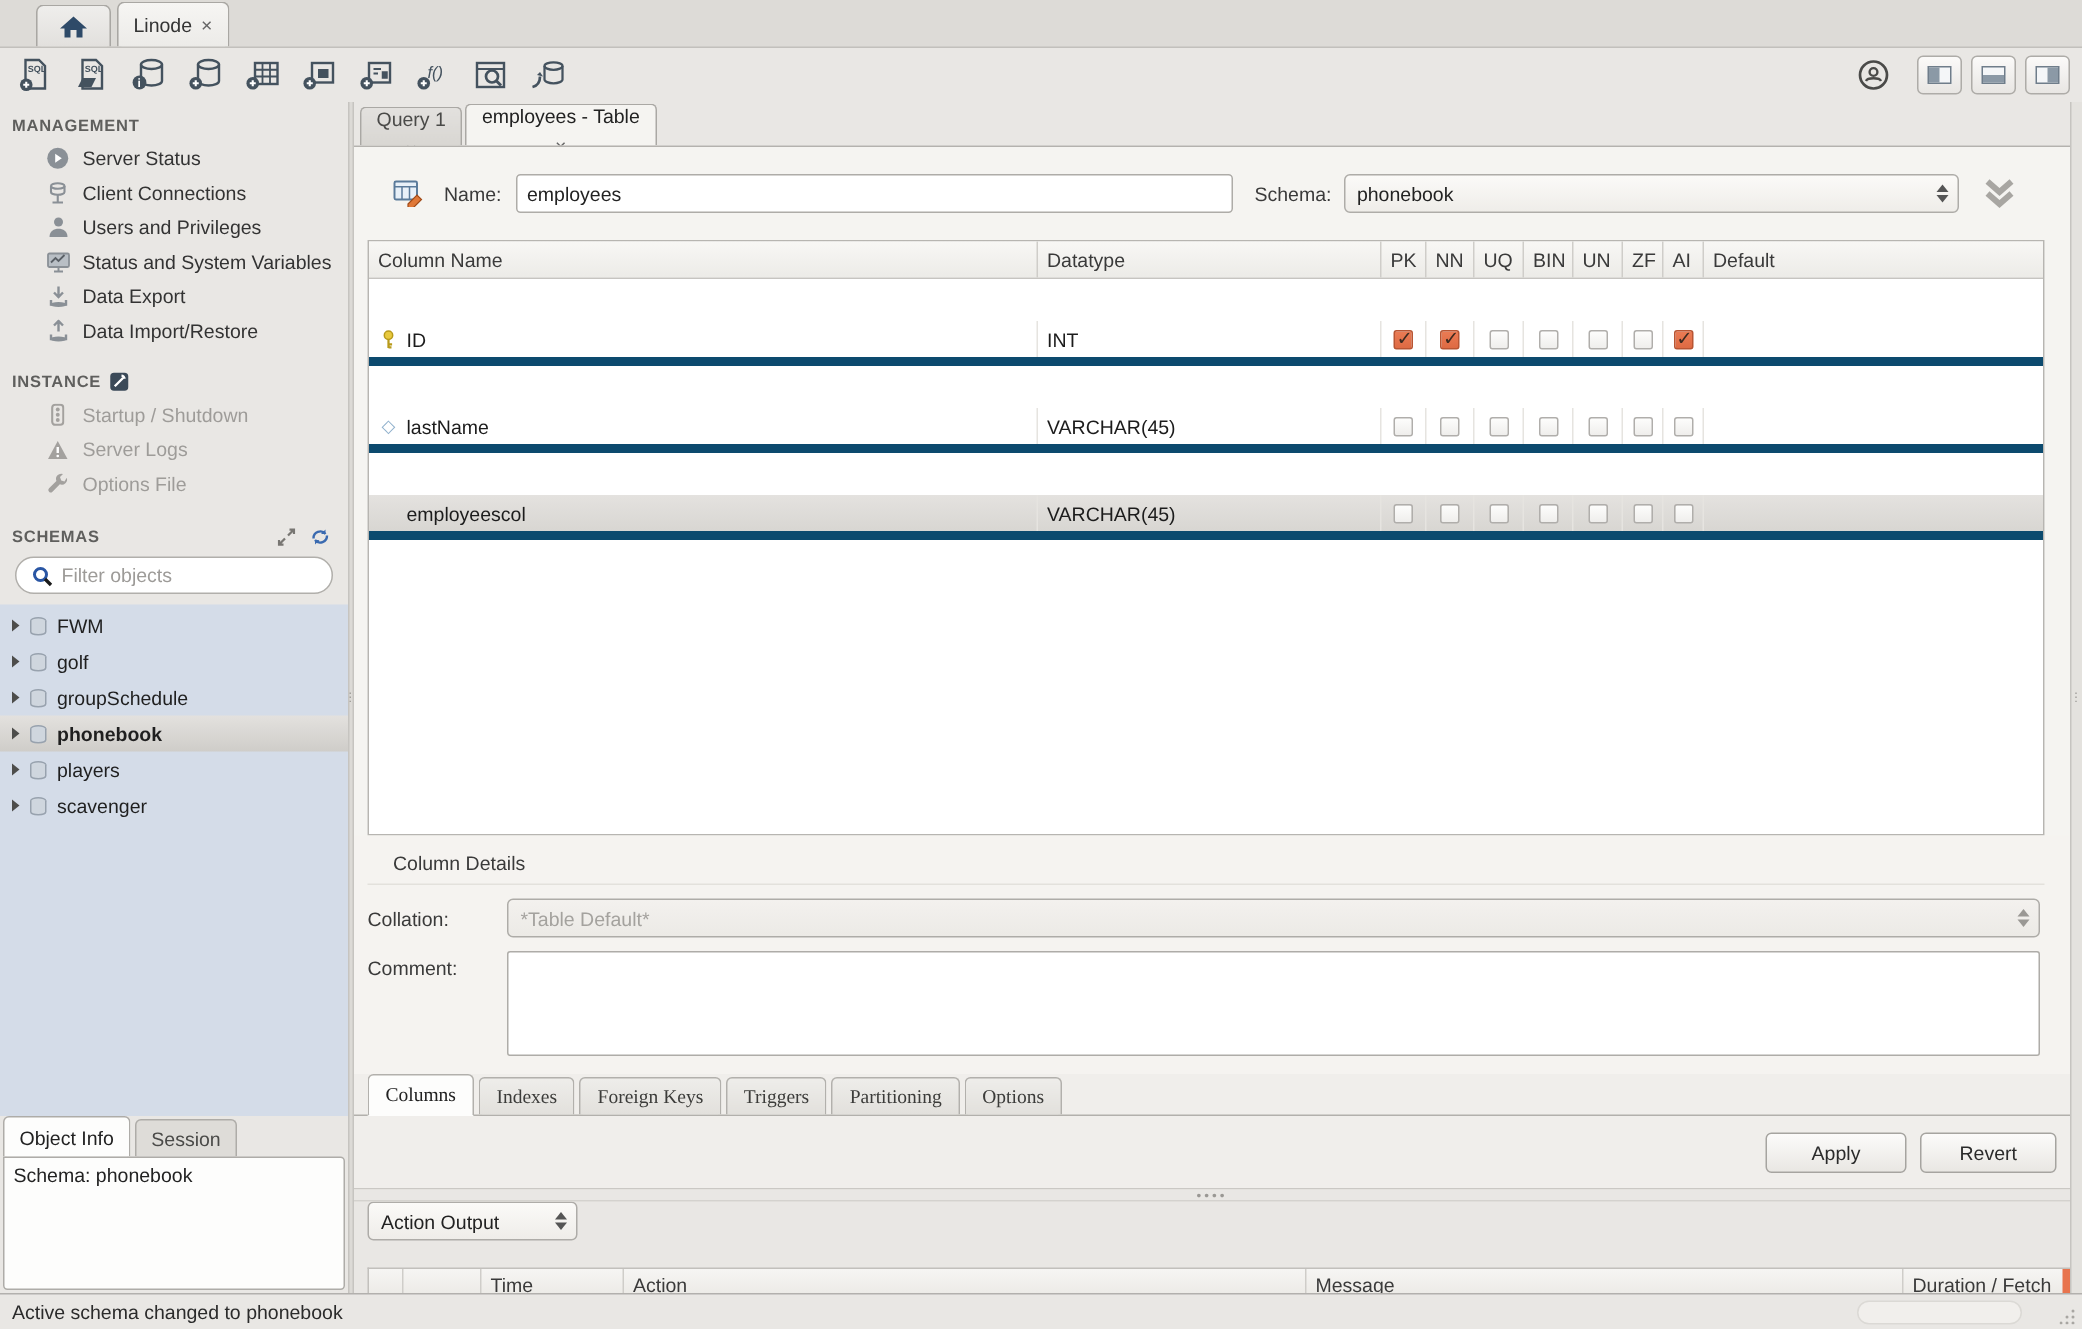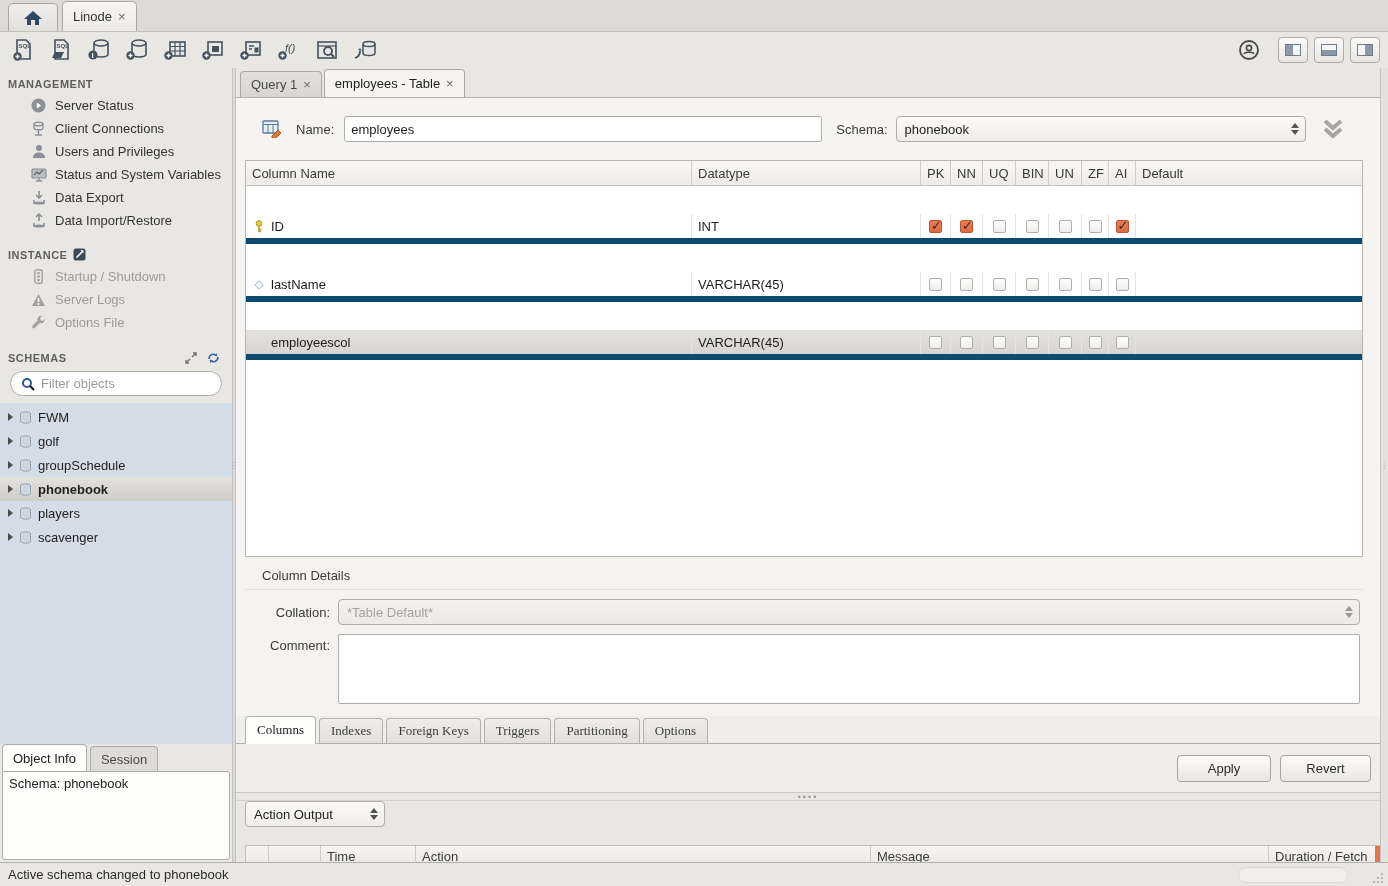--- a/index.html
+++ b/index.html
@@ -5,21 +5,21 @@
   * { margin:0; padding:0; box-sizing:border-box; }
   html,body { width:1388px; height:886px; overflow:hidden; }
   body {
     font-family:"Liberation Sans","DejaVu Sans",sans-serif;
     font-size:13px; color:#2b2b2b; background:#e9e7e4;
     -webkit-font-smoothing:antialiased;
   }
   svg { display:block; }
 
   
-  .titlebar { height:32px; background:#dddbd7; border-bottom:1px solid #c2c0bc; display:flex; align-items:flex-end; padding-left:8px; }
+  .titlebar { height:32px; background:#dddbd7; border-bottom:1px solid #c2c0bc; display:flex; align-items:flex-end; padding-left:24px; }
   .home-tab {
     width:50px; height:28px; background:linear-gradient(#efeeec,#e2e0dd);
     border:1px solid #a9a7a3; border-bottom:none; border-radius:5px 5px 0 0;
     display:flex; align-items:center; justify-content:center; margin-right:4px;
   }
   .win-tab {
     height:30px; background:linear-gradient(#f6f5f3,#ecebe8);
     border:1px solid #a9a7a3; border-bottom:none; border-radius:5px 5px 0 0;
     display:flex; align-items:center; gap:6px; padding:0 10px; font-size:13px; color:#333;
   }
@@ -71,21 +71,21 @@
 
   .side-bottom { height:118px; display:flex; flex-direction:column; }
   .side-tabs { display:flex; align-items:flex-end; height:27px; padding-left:2px; }
   .side-tab { height:25px; padding:0 10px; display:flex; align-items:center; border:1px solid #aeaca8; border-bottom:none; border-radius:4px 4px 0 0; background:#dedcd8; color:#4a4a48; margin-right:3px; }
   .side-tab.active { background:#fdfdfc; color:#222; height:27px; }
   .side-panel { flex:1; background:#fdfdfc; border:1px solid #aeaca8; margin:0 2px 2px 2px; border-radius:0 3px 3px 3px; padding:4px 6px; color:#222; }
 
   
   .main { flex:1; display:flex; flex-direction:column; min-width:0; }
   .edit-tabs { height:29px; display:flex; align-items:flex-end; padding-left:4px; background:#e9e7e4; }
-  .edit-tab { height:26px; display:flex; align-items:center; gap:6px; padding:0 10px; border:1px solid #aaa8a4; border-bottom:none; border-radius:4px 4px 0 0; background:linear-gradient(#e3e1de,#d8d6d2); color:#4a4a48; margin-right:2px; }
+  .edit-tab { height:26px; display:flex; align-items:center; gap:6px; padding:0 10px; border:1px solid #aaa8a4; border-bottom:none; border-radius:4px 4px 0 0; background:linear-gradient(#e3e1de,#d8d6d2); color:#4a4a48; margin-right:2px;flex-direction:column; }
   .edit-tab.active { background:#f5f4f1; color:#222; height:28px; }
 
   .editor { flex:1; background:#f5f4f1; border-top:1px solid #b4b2ae; display:flex; flex-direction:column; min-height:0; }
 
   .form-row { height:62px; display:flex; align-items:center; padding-left:26px; }
   .lbl { color:#3a3a3a; }
   .txt-input { height:26px; background:#fff; border:1px solid #aeaca8; border-radius:3px; padding:0 6px; font:inherit; color:#222; outline:none; }
   .name-input { width:478px; margin-left:10px; }
   .combo { height:26px; background:linear-gradient(#fbfaf8,#efede9); border:1px solid #aeaca8; border-radius:4px; display:flex; align-items:center; padding:0 6px 0 8px; color:#222; }
   .combo .cv { flex:1; white-space:nowrap; overflow:hidden; }
@@ -110,21 +110,21 @@
   .checkbox { width:13px; height:13px; border:1px solid #b0aeab; border-radius:2px; background:linear-gradient(#fdfdfc,#efeeec); position:relative; }
   .checkbox.checked { background:linear-gradient(#ea7b54,#de6a43); border-color:#b85533; }
   .checkbox.checked::after { content:"✓"; position:absolute; left:1px; top:-3px; font-size:13px; font-weight:bold; color:#3c2a20; }
   .grid-fill { flex:1; background:#fff; }
 
   
   .col-details { height:159px; background:#f5f3f0; padding-left:9px; }
   .cd-title { padding:11px 0 6px 17px; color:#3a3a3a; border-bottom:1px solid #e3e1dc; margin-right:17px; }
   .cd-row { display:flex; align-items:center; margin-top:9px; }
   .cd-row.top { align-items:flex-start; }
-  .cd-label { width:85px; text-align:right; color:#3a3a3a; flex:none; }
+  .cd-label { width:85px; text-align:left; color:#3a3a3a; flex:none; }
   .collation-combo { flex:1; margin:0 20px 0 8px; background:linear-gradient(#f3f1ee,#eceae6); color:#a4a29e; }
   .comment-area { flex:1; margin:0 20px 0 8px; height:70px; background:#fff; border:1px solid #aeaca8; border-radius:2px; resize:none; font:inherit; outline:none; padding:4px 6px; }
 
   
   .sub-tabs { height:28px; display:flex; align-items:flex-end; padding-left:9px; background:#f0eeeb; border-bottom:1px solid #b2b0ac; }
   .sub-tab { height:25px; padding:0 11px; display:flex; align-items:center; background:linear-gradient(#eeedea,#e2e0dc); border:1px solid #b2b0ac; border-bottom:none; border-radius:4px 4px 0 0; margin-right:3px; color:#3c3c3a;font-family:Liberation Serif, serif; }
   .sub-tab.active { background:#fdfdfc; height:28px; margin-bottom:-1px; border-bottom:1px solid #fdfdfc; color:#222; }
 
   
   .apply-bar { height:49px; background:#f0eeeb; display:flex; align-items:center; justify-content:flex-end; padding-right:9px; gap:9px; border-bottom:1px solid #cac8c4; }

